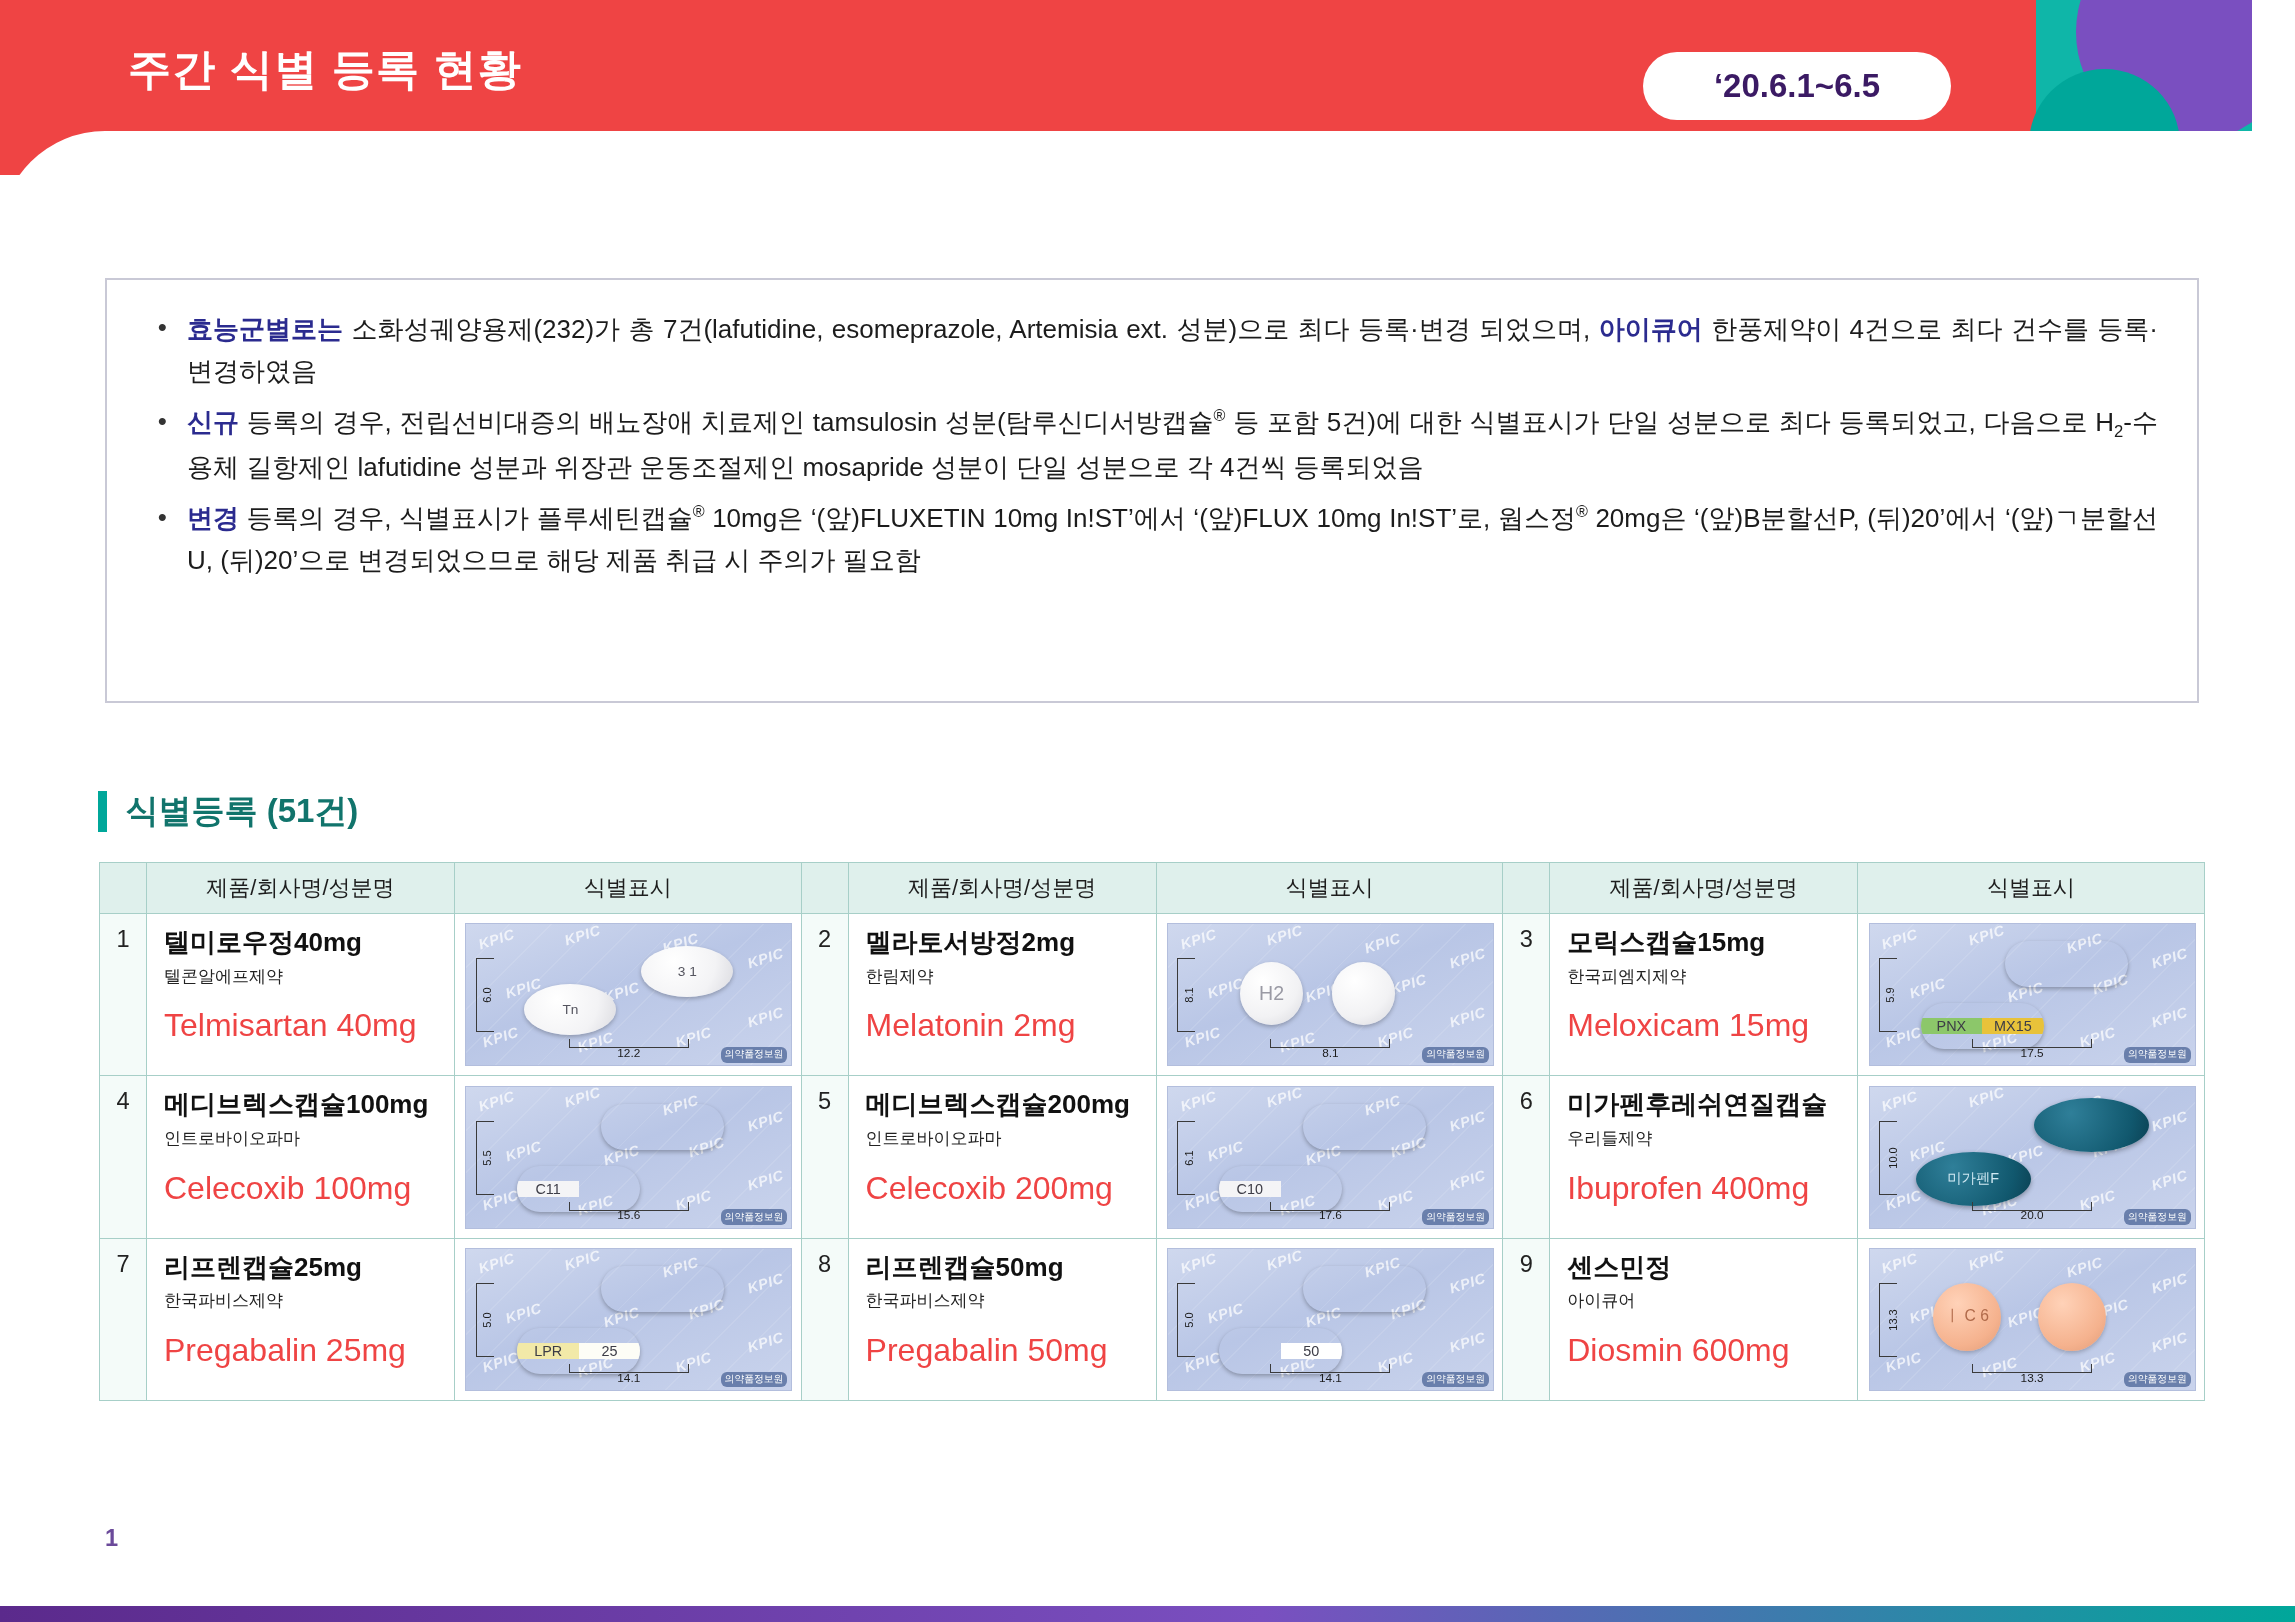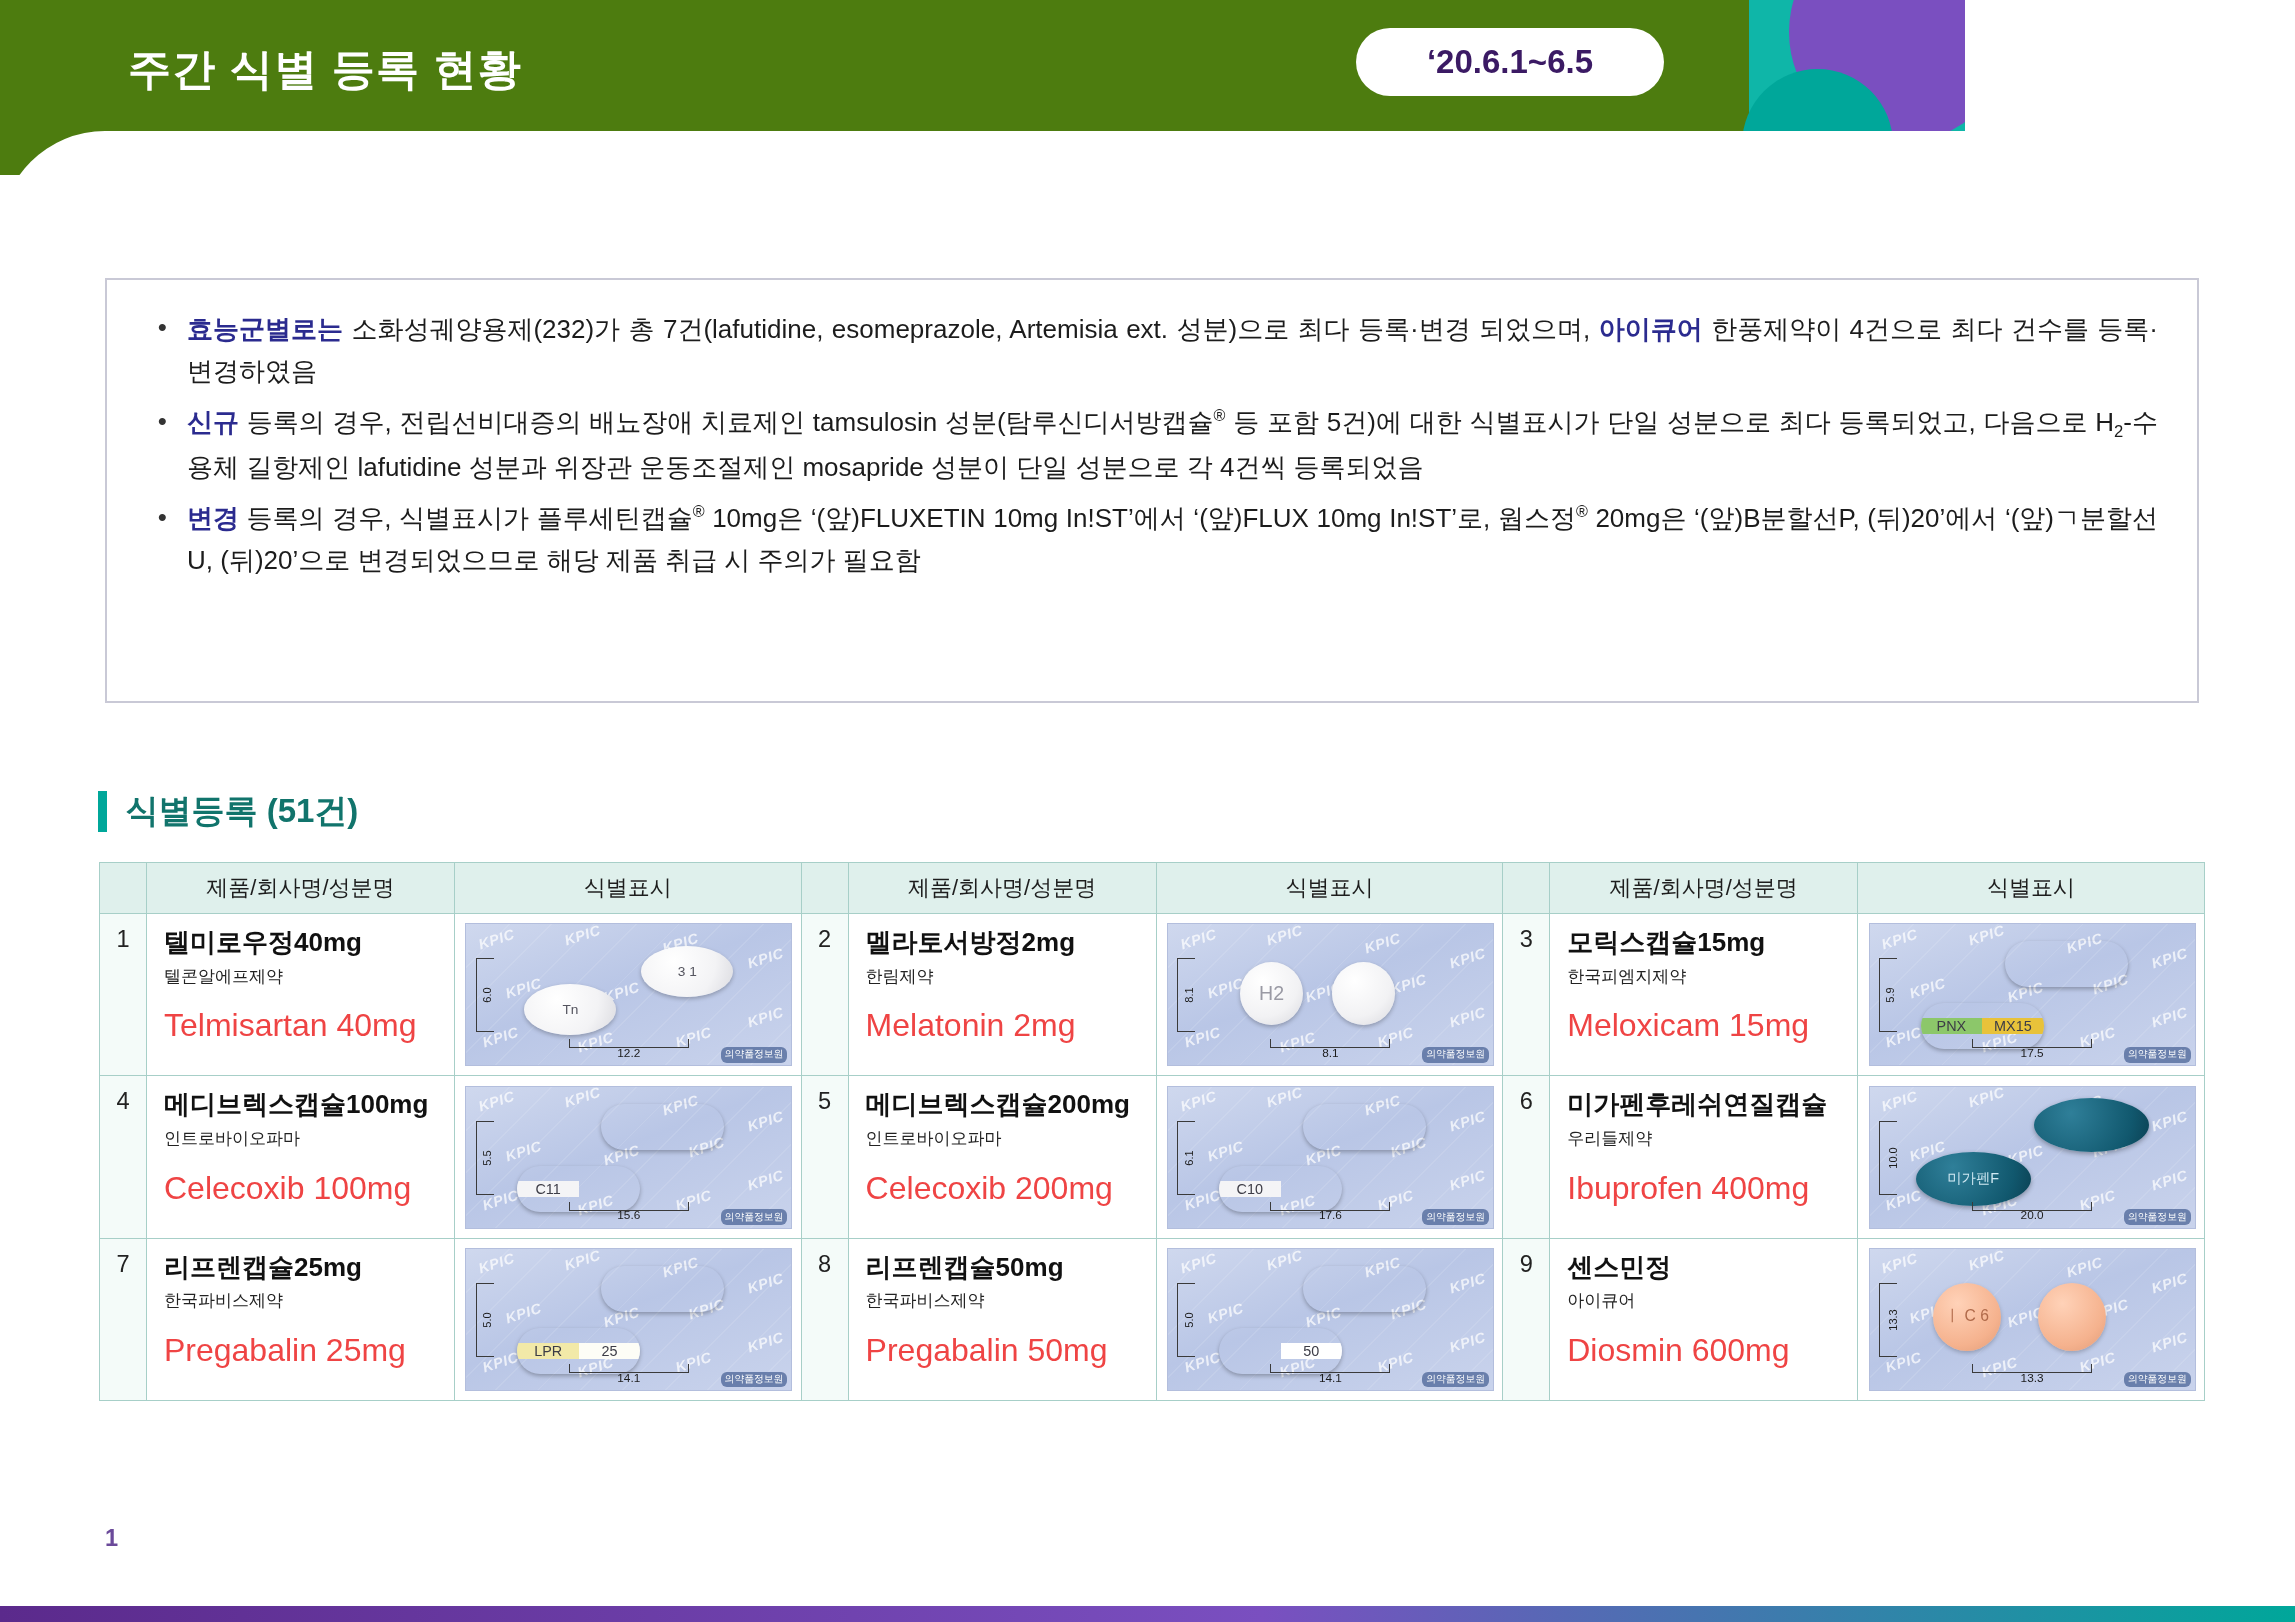--- a/index.html
+++ b/index.html
@@ -6,22 +6,22 @@
   body {
     width:2295px; height:1623px;
     font-family:"Liberation Sans", sans-serif;
     background:#ffffff;
     position:relative;
     overflow:hidden;
   }
 
   
   .header {
-    position:absolute; left:0; top:0; width:1965px; height:175px;
-    background:#4d7c0f;
+    position:absolute; left:0; top:0; width:2252px; height:175px;
+    background:#ef4444;
     overflow:hidden;
   }
   .header-deco-teal {
     position:absolute; right:0; top:0; width:216px; height:175px;
     background:#0fb6a8;
   }
   .header-deco-circle {
     position:absolute; right:-46px; top:-79px; width:222px; height:222px;
     border-radius:50%;
     background:#7a4fc0;
@@ -30,21 +30,21 @@
     position:absolute; right:72px; top:69px; width:151px; height:151px;
     border-radius:50%;
     background:#00a79a;
   }
   .header-title {
     position:absolute; left:128px; top:41px;
     color:#ffffff; font-size:43px; font-weight:bold;
     letter-spacing:1.3px;
   }
   .date-pill {
-    position:absolute; right:301px; top:28px;
+    position:absolute; right:301px; top:52px;
     width:308px; height:68px;
     background:#ffffff; border-radius:34px;
     color:#3b1a64; font-size:33px; font-weight:bold;
     display:flex; align-items:center; justify-content:center;
   }
   
   .header-sheet {
     position:absolute; left:0; top:131px; width:2295px; height:118px;
     background:#ffffff;
     border-top-left-radius:105px;

